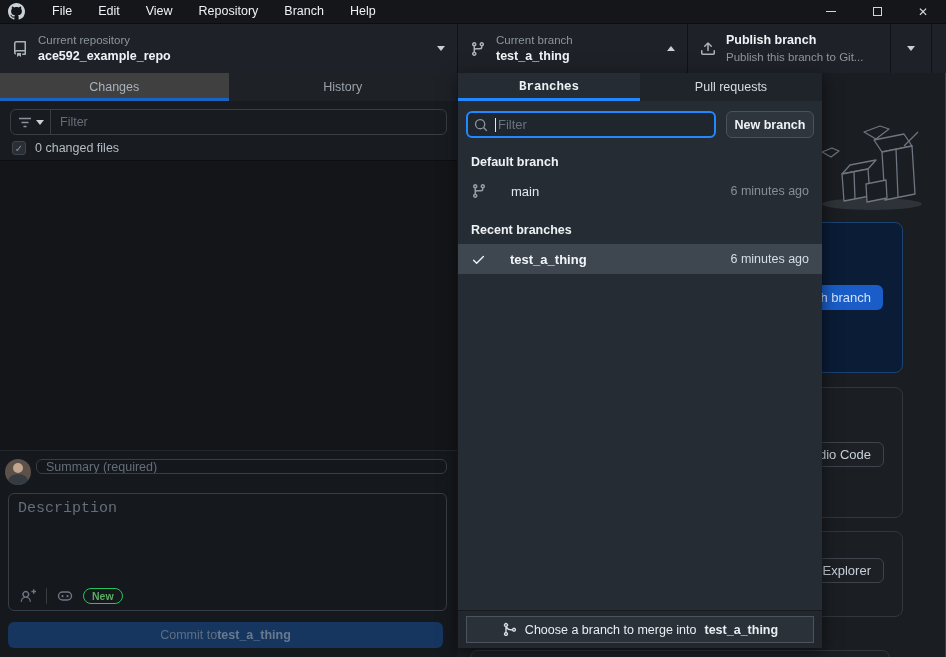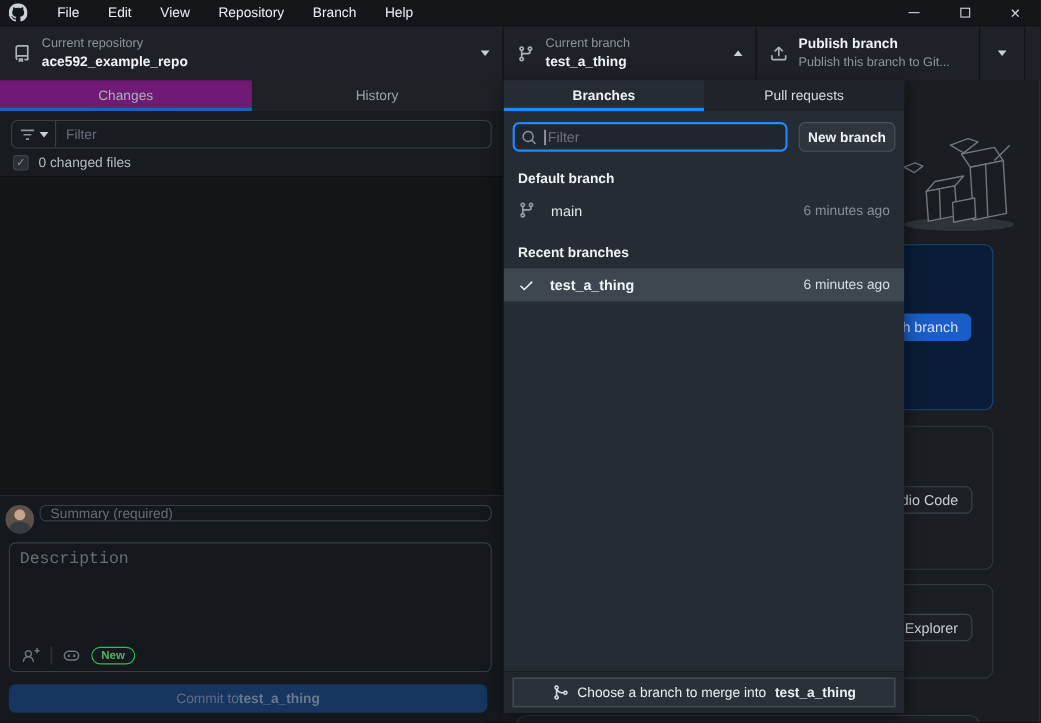--- a/index.html
+++ b/index.html
@@ -35,21 +35,21 @@
   .tb-label{ font-size:11.5px; color:#8d959e; line-height:1.15; white-space:nowrap; }
   .tb-value{ font-size:12.5px; font-weight:bold; color:#f0f3f6; line-height:1.15; white-space:nowrap; }
   .tb-sub{ font-size:11.5px; color:#8d959e; line-height:1.3; white-space:nowrap; overflow:hidden; }
   .tb-title{ font-size:12.5px; font-weight:bold; color:#f0f3f6; line-height:1.3; white-space:nowrap; }
   .caret-down{ width:0; height:0; border-left:4px solid transparent; border-right:4px solid transparent; border-top:5px solid #c8cfd6; flex:none; }
   .caret-up{ width:0; height:0; border-left:4px solid transparent; border-right:4px solid transparent; border-bottom:5px solid #c8cfd6; flex:none; }
   
   .left-tabs{ position:absolute; top:73px; left:0; width:457px; height:28px; display:flex; }
   .tab{ flex:1; display:flex; align-items:center; justify-content:center; font-size:12.5px;
     color:#9aa2ab; background:#1e2227; position:relative; cursor:default; }
-  .tab.active{ background:#701a75; color:#a9b1ba; }
+  .tab.active{ background:#404040; color:#a9b1ba; }
   .tab.active::after{ content:""; position:absolute; left:0; right:0; bottom:0; height:3px; background:#1b63c0; }
   .left-header{ position:absolute; top:101px; left:0; width:457px; height:60px;
     background:#181c21; border-bottom:1px solid #0c0e11; }
   .filter-box{ position:absolute; top:8px; left:10px; width:437px; height:26px;
     border:1px solid #373e45; border-radius:6px; display:flex; align-items:center; }
   .funnel-btn{ width:40px; height:100%; display:flex; align-items:center; justify-content:center; gap:4px;
     border-right:1px solid #373e45; color:#8b949e; }
   .flat-input{ flex:1; background:transparent; border:none; outline:none; color:#cfd6dc;
     padding:0 9px; font-size:12.5px; font-family:inherit; min-width:0; }
   .flat-input::placeholder{ color:#646e79; }
@@ -78,34 +78,34 @@
     font-size:10.5px; font-weight:bold; color:#5cab62; }
   .commit-btn{ position:absolute; left:8px; right:14px; bottom:9px; height:26px; border-radius:6px;
     background:#17365f; color:#5e6e82; display:flex; align-items:center; justify-content:center; font-size:12.5px; }
   .commit-btn b{ color:#68798e; margin-left:0; }
   
   .popover{ position:absolute; left:458px; top:73px; width:364px; height:575px; background:#262c33;
     z-index:20; box-shadow:0 4px 16px rgba(0,0,0,.55); display:flex; flex-direction:column; }
   .pop-tabs{ height:28px; display:flex; flex:none; }
   .pop-tab{ flex:1; display:flex; align-items:center; justify-content:center; font-size:12.5px;
     background:#1f242a; color:#d6dce2; position:relative; cursor:default; }
-  .pop-tab.active{ background:#262c33; color:#eef2f5; font-weight:bold; }
+  .pop-tab.active{ background:#262c33; color:#eef2f5; font-weight:bold;font-family:Liberation Mono, monospace; }
   .pop-tab.active::after{ content:""; position:absolute; left:0; right:0; bottom:0; height:3px; background:#2188ff; }
   .pop-body{ flex:1; display:flex; flex-direction:column; padding-top:10px; overflow:hidden; }
   .search-row{ margin:0 8px; height:27px; display:flex; flex:none; }
   .search-box{ flex:1; border:2px solid #2188ff; border-radius:6px; background:#20262d;
     display:flex; align-items:center; padding:0 6px; min-width:0; }
   .search-box .icon{ color:#8b949e; flex:none; }
   .text-caret{ width:1px; height:14px; background:#e3e8ee; margin:0 2px 0 7px; flex:none; }
   .placeholder{ color:#68727d; font-size:13px; white-space:nowrap; }
   .new-branch-btn{ width:88px; margin-left:10px; border:1px solid #4a525b; border-radius:6px;
     background:#2e353d; color:#eef2f5; font-size:12.5px; font-weight:bold;
     display:flex; align-items:center; justify-content:center; flex:none; }
   .sec-header{ margin:17px 13px 7px; font-size:12.5px; font-weight:bold; color:#eef2f5; }
-  .branch-row{ height:30px; display:flex; align-items:center; padding:0 13px; gap:14px; flex:none; }
+  .branch-row{ height:30px; display:flex; align-items:center; padding:0 13px; gap:24px; flex:none; }
   .branch-row .icon{ color:#959ea7; flex:none; }
   .branch-name{ font-size:13px; color:#e2e8ed; white-space:nowrap; }
   .branch-time{ margin-left:auto; font-size:12.5px; color:#868f98; white-space:nowrap; }
   .branch-row.selected{ background:#3e4650; }
   .branch-row.selected .icon{ color:#eef2f5; }
   .branch-row.selected .branch-name{ font-weight:bold; color:#f3f6f9; }
   .branch-row.selected .branch-time{ color:#d6dde4; }
   .pop-foot{ margin-top:auto; height:38px; background:#22272e; border-top:1px solid #171b20;
     display:flex; align-items:center; padding:0 8px; flex:none; }
   .merge-btn{ flex:1; height:27px; border:1px solid #4c545e; border-radius:0; background:#2a3138;

